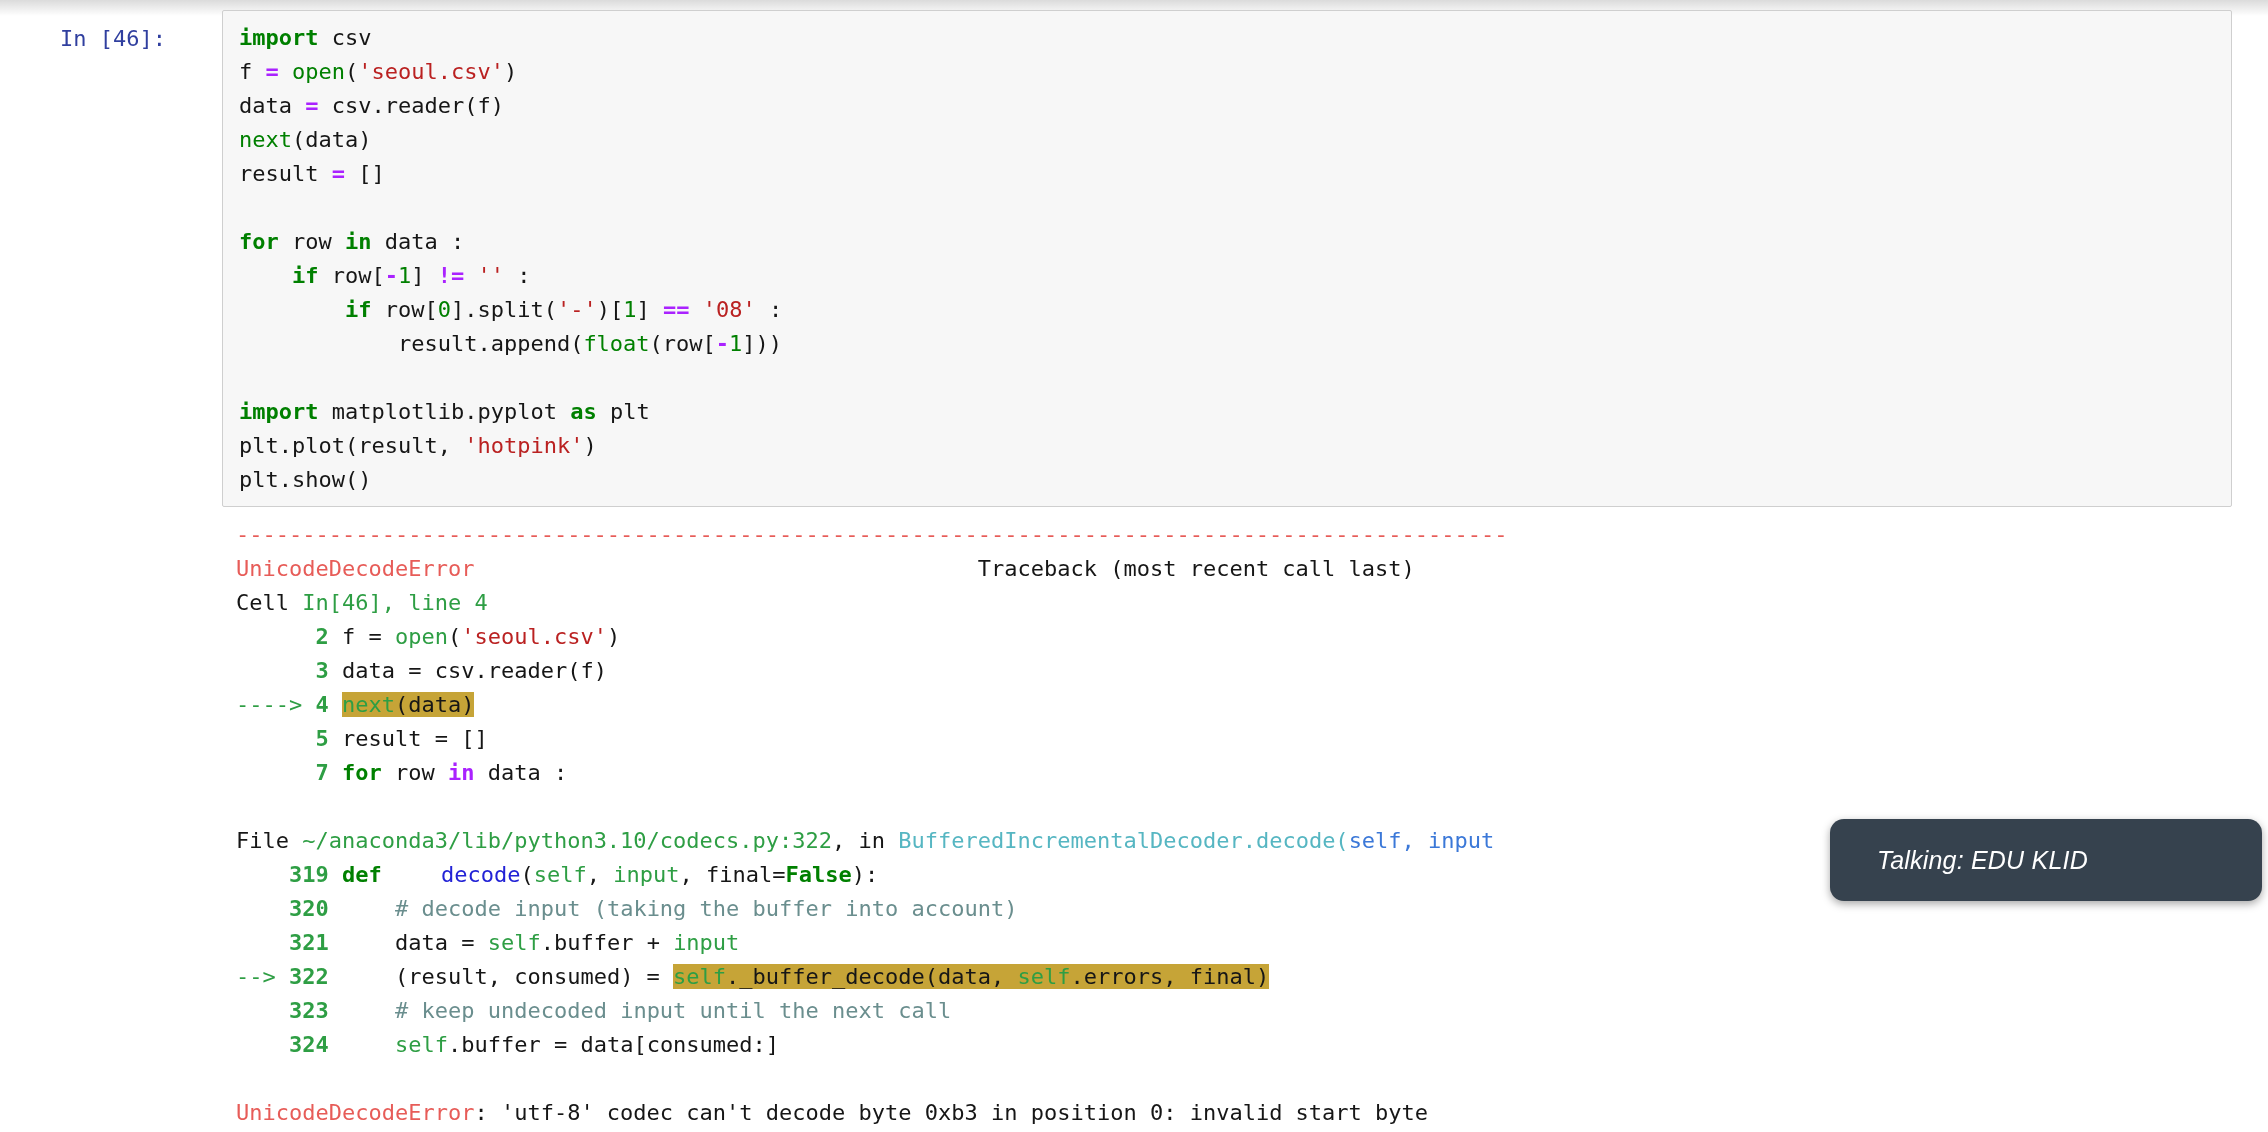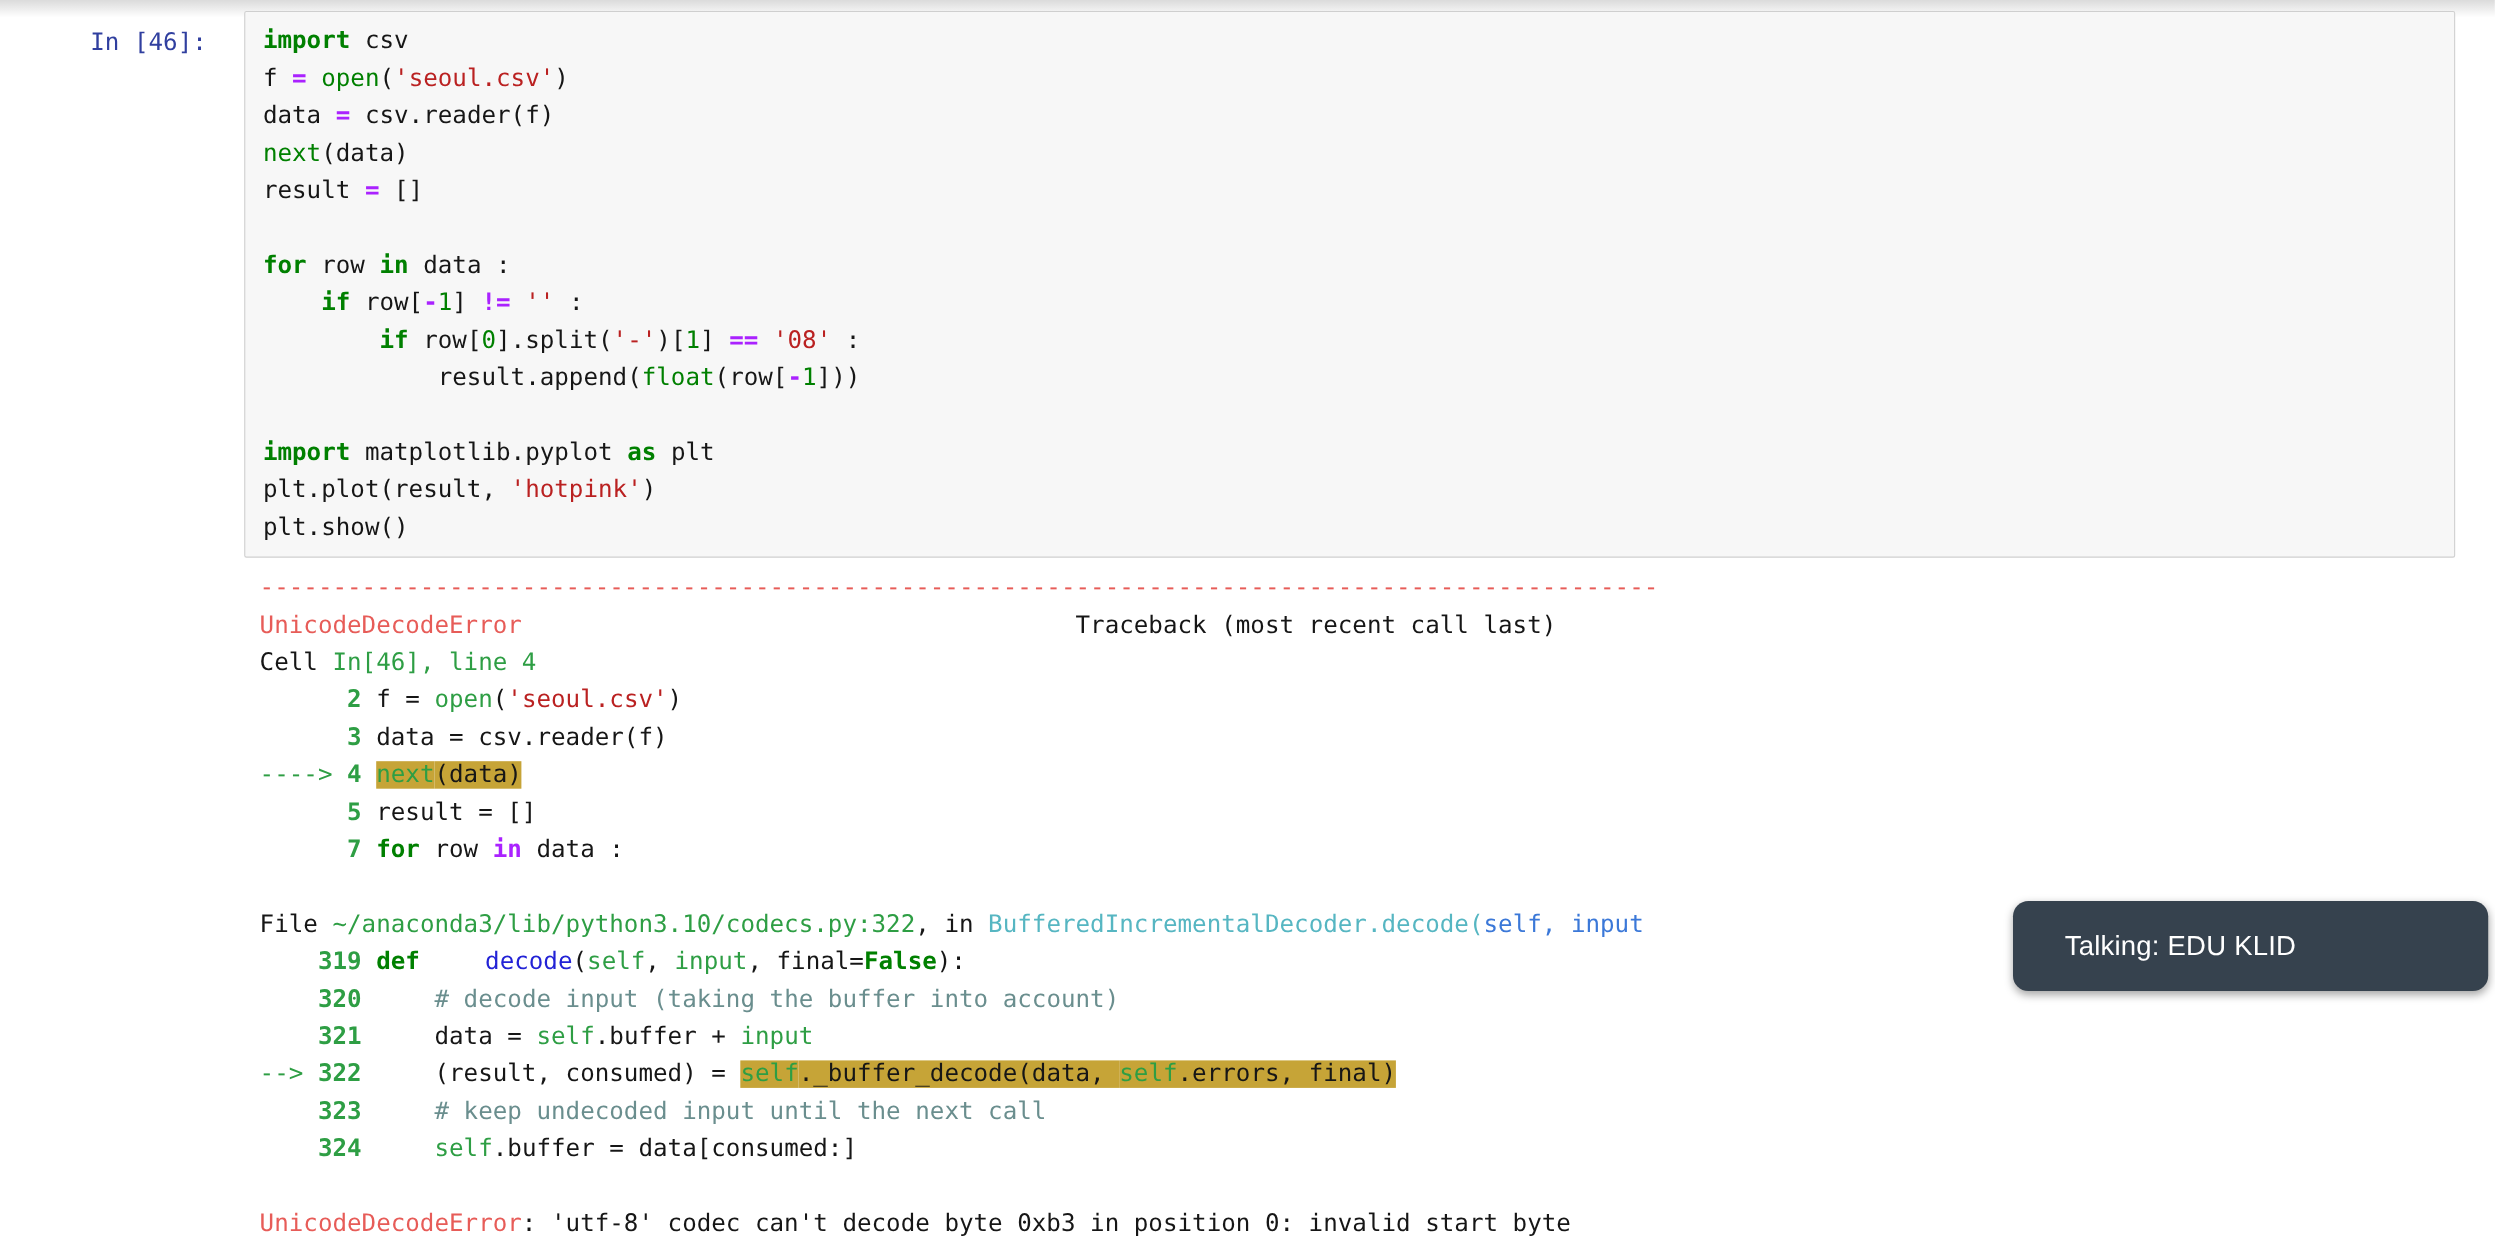--- a/index.html
+++ b/index.html
@@ -10,21 +10,21 @@
     overflow:hidden;
     font-family:"DejaVu Sans Mono", monospace;
   }
   .top-shade{
     position:absolute;left:0;top:0;width:2268px;height:16px;
     background:linear-gradient(to bottom, rgba(0,0,0,0.14), rgba(0,0,0,0));
     pointer-events:none;
   }
   .prompt{
     position:absolute;left:60px;top:22px;width:150px;
-    text-align:center;
+    text-align:left;
     color:var(--prompt-blue);
     font-size:22px;line-height:34px;
     white-space:pre;
   }
   .code-cell{
     position:absolute;left:222px;top:10px;width:1976px;height:475px;
     background:var(--cell-bg);
     border:1px solid var(--cell-border);
     border-radius:2px;
     padding:10px 16px;
@@ -60,20 +60,21 @@
     box-shadow:0 3px 8px rgba(0,0,0,0.35);
     display:flex;align-items:center;
     padding-left:47px;
     box-sizing:border-box;
   }
   .toast span{
     color:#ffffff;
     font-family:"Liberation Sans", sans-serif;
     font-size:25px;
     letter-spacing:0.2px;
+    font-style:italic;
   }
 </style>
 </head>
 <body>
 
 <div class="top-shade"></div>
 
 <div class="prompt">In [46]:</div>
 
 <div class="code-cell"><div class="cl"><span class="t-k">import</span><span class="t-p"> csv</span></div><div class="cl"><span class="t-p">f </span><span class="t-o">=</span><span class="t-p"> </span><span class="t-b">open</span><span class="t-p">(</span><span class="t-s">'seoul.csv'</span><span class="t-p">)</span></div><div class="cl"><span class="t-p">data </span><span class="t-o">=</span><span class="t-p"> csv.reader(f)</span></div><div class="cl"><span class="t-b">next</span><span class="t-p">(data)</span></div><div class="cl"><span class="t-p">result </span><span class="t-o">=</span><span class="t-p"> []</span></div><div class="cl"><span class="t-p"> </span></div><div class="cl"><span class="t-k">for</span><span class="t-p"> row </span><span class="t-k">in</span><span class="t-p"> data :</span></div><div class="cl"><span class="t-p">    </span><span class="t-k">if</span><span class="t-p"> row[</span><span class="t-o">-</span><span class="t-n">1</span><span class="t-p">] </span><span class="t-o">!=</span><span class="t-p"> </span><span class="t-s">''</span><span class="t-p"> :</span></div><div class="cl"><span class="t-p">        </span><span class="t-k">if</span><span class="t-p"> row[</span><span class="t-n">0</span><span class="t-p">].split(</span><span class="t-s">'-'</span><span class="t-p">)[</span><span class="t-n">1</span><span class="t-p">] </span><span class="t-o">==</span><span class="t-p"> </span><span class="t-s">'08'</span><span class="t-p"> :</span></div><div class="cl"><span class="t-p">            result.append(</span><span class="t-b">float</span><span class="t-p">(row[</span><span class="t-o">-</span><span class="t-n">1</span><span class="t-p">]))</span></div><div class="cl"><span class="t-p"> </span></div><div class="cl"><span class="t-k">import</span><span class="t-p"> matplotlib.pyplot </span><span class="t-k">as</span><span class="t-p"> plt</span></div><div class="cl"><span class="t-p">plt.plot(result, </span><span class="t-s">'hotpink'</span><span class="t-p">)</span></div><div class="cl"><span class="t-p">plt.show()</span></div></div>

